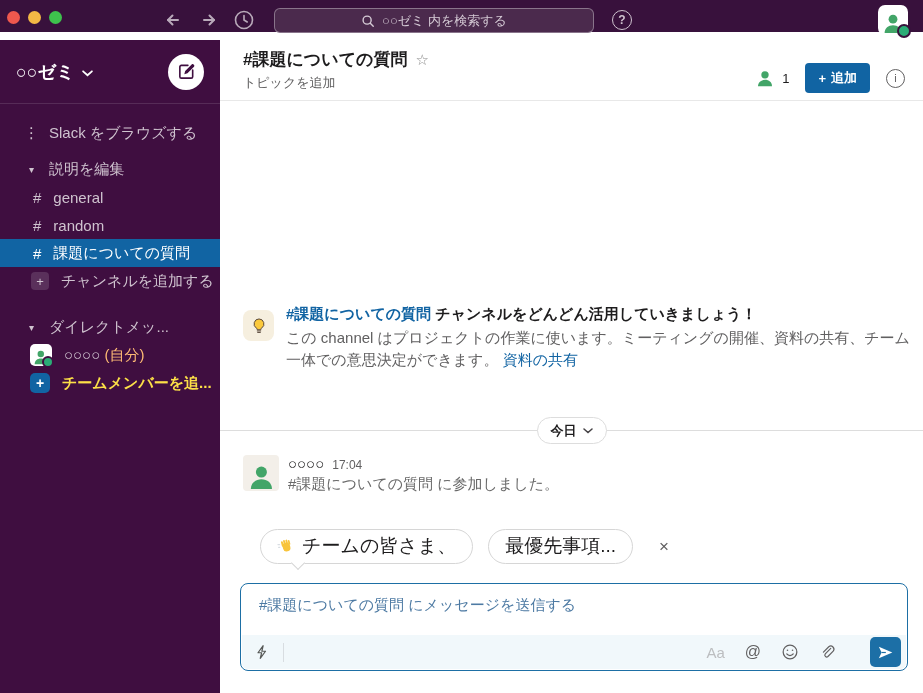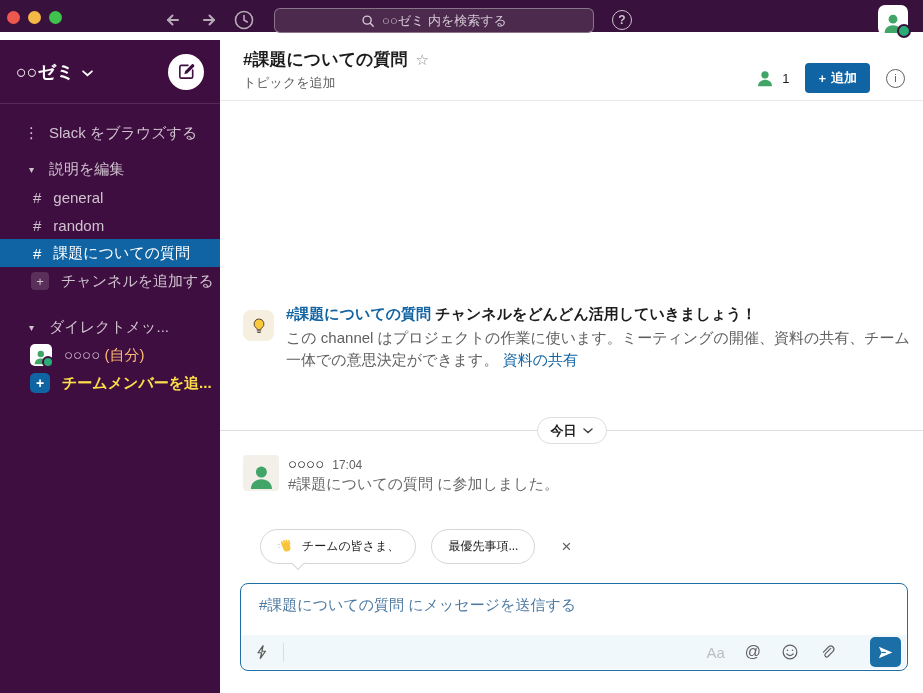--- a/index.html
+++ b/index.html
@@ -94,21 +94,21 @@
   .message { position:absolute; left:23px; top:415px; display:flex; gap:9px; }
   .msg-avatar { width:36px; height:36px; border-radius:4px; background:#f3efe9; flex:none; }
   .msg-head { display:flex; align-items:baseline; gap:8px; }
   .msg-author { font-size:15px; font-weight:bold; color:#1d1c1d; cursor:pointer; }
   .msg-time { font-size:12px; color:#616061; cursor:pointer; }
   .msg-body { font-size:15px; color:#696969; margin-top:3px; }
 
   
   .chips { position:absolute; left:40px; top:488px; display:flex; align-items:center; height:36px; }
   .chip { position:relative; height:35px; border:1px solid #d6d6d6; border-radius:18px; background:#fff;
-          display:flex; align-items:center; gap:8px; padding:0 16px; font-size:12px; color:#1d1c1d; cursor:pointer; }
+          display:flex; align-items:center; gap:8px; padding:0 16px; font-size:19px; color:#1d1c1d; cursor:pointer; }
   .chip + .chip { margin-left:15px; }
   .chip-tail { position:absolute; left:32px; bottom:-5.5px; width:10px; height:10px; background:#fff;
                border-right:1px solid #d6d6d6; border-bottom:1px solid #d6d6d6; transform:rotate(45deg); }
   .chips-close { margin-left:26px; color:#616061; font-size:17px; cursor:pointer; line-height:1; }
 
   
   .composer { position:absolute; left:20px; top:543px; width:668px; height:88px; border:1.5px solid #1d6fa5;
               border-radius:8px; background:#fff; }
   .composer-placeholder { position:absolute; left:18px; top:12px; font-size:15px; color:#4d7aa3; }
   .composer-toolbar { position:absolute; left:1px; right:1px; bottom:1px; height:34px; background:#f1f8fb;

